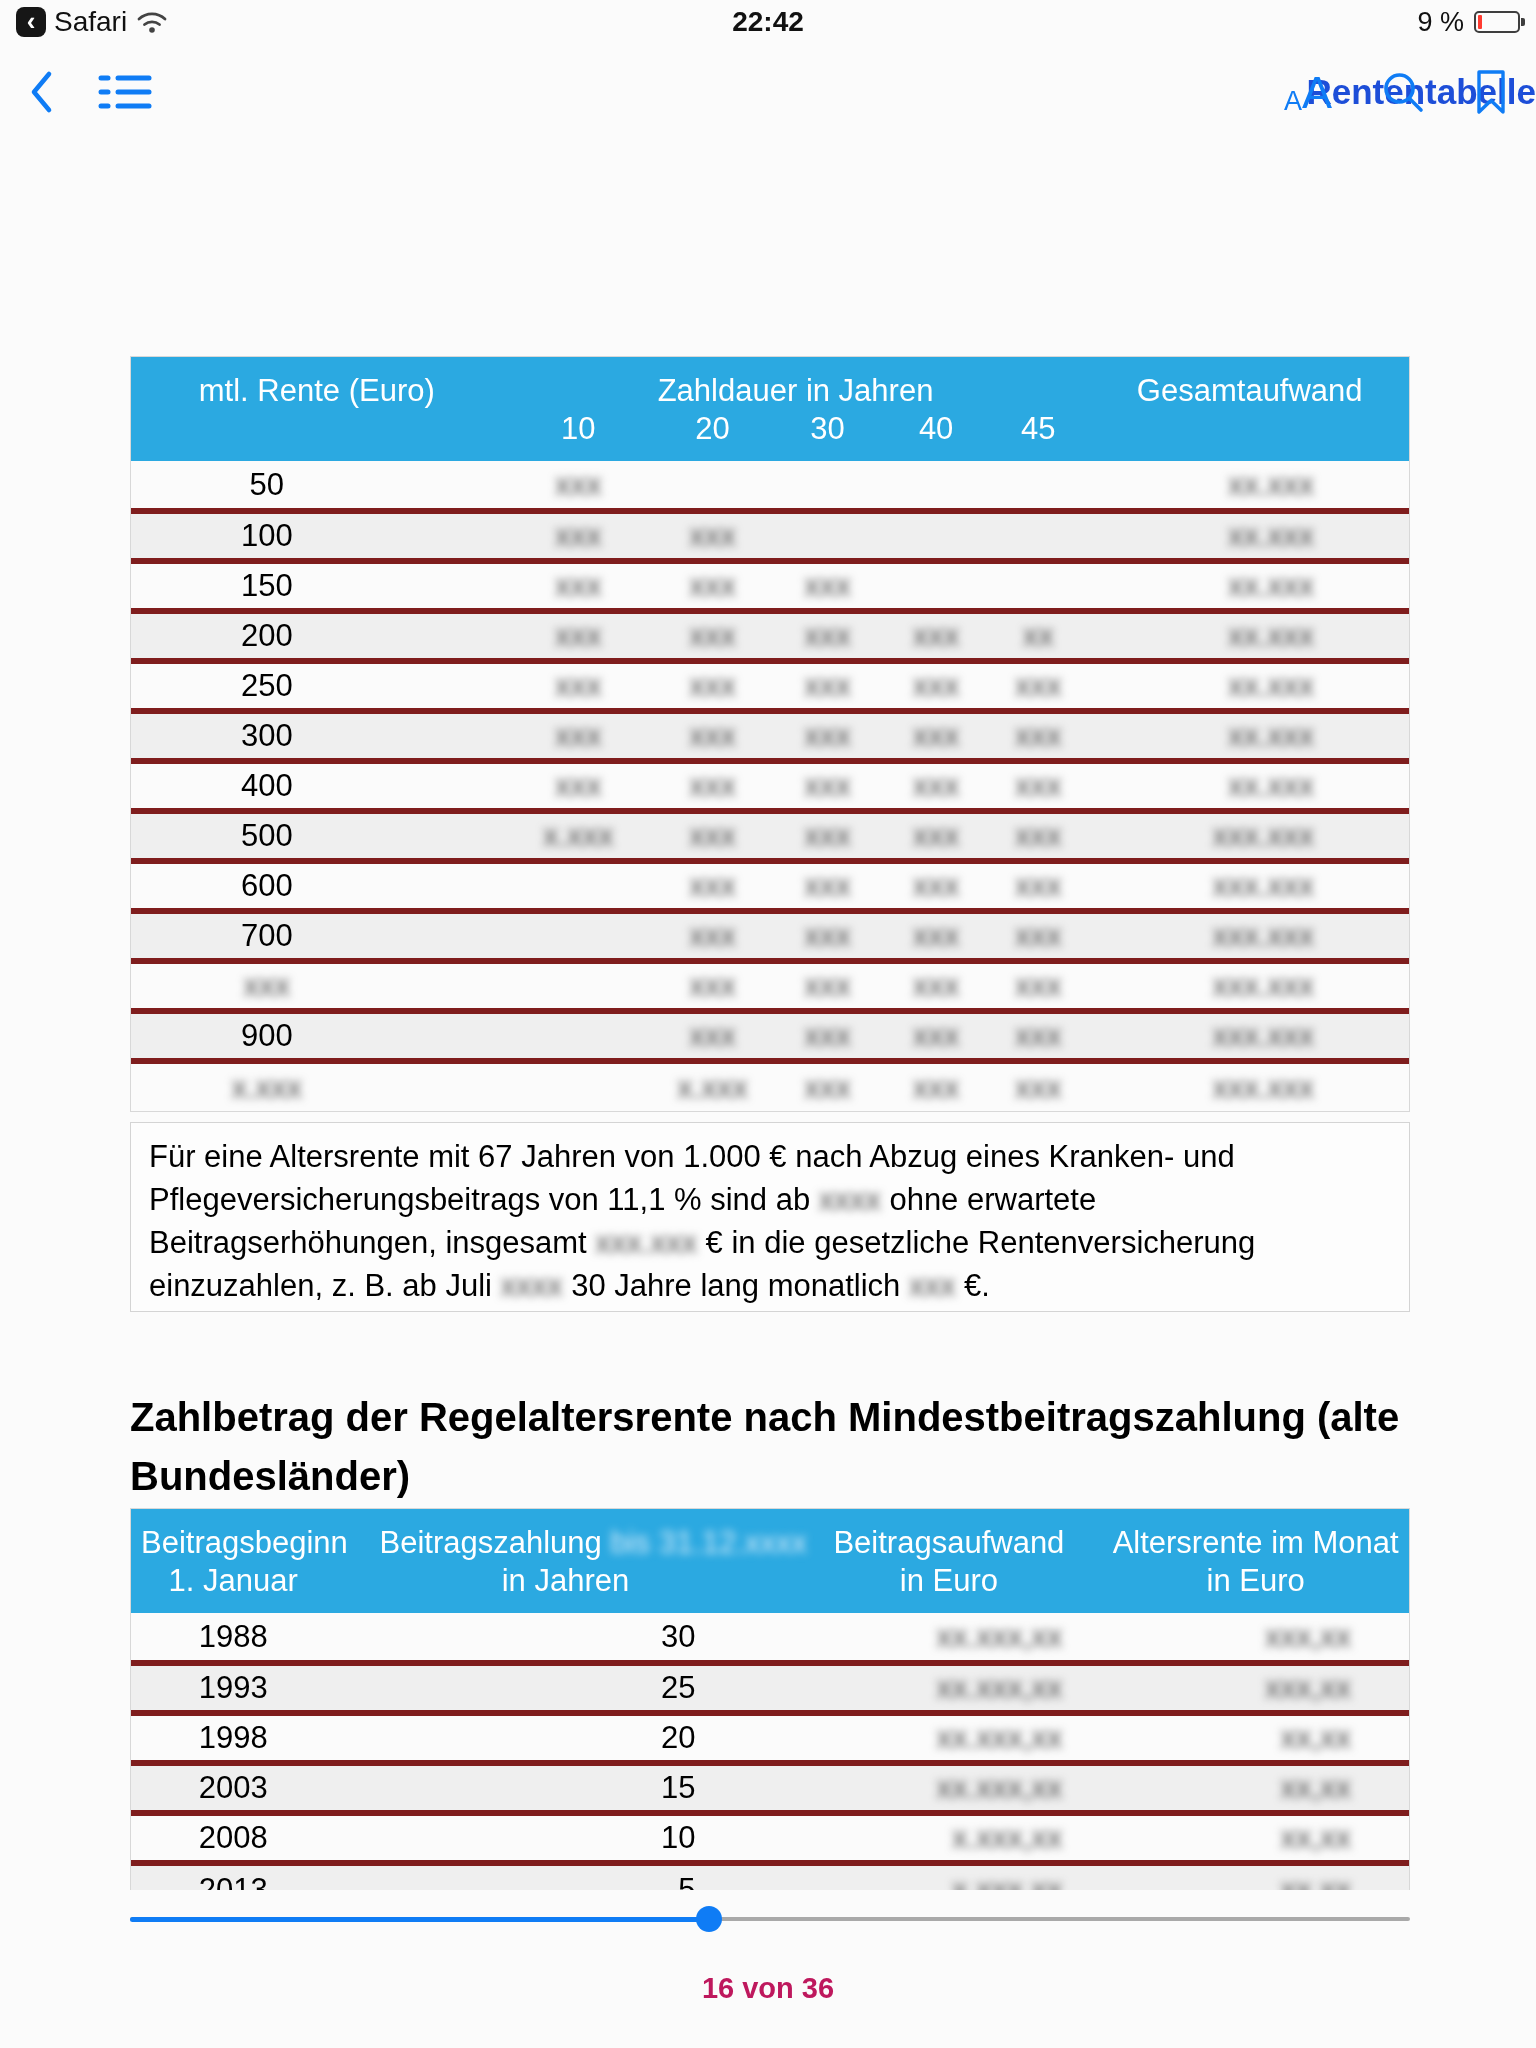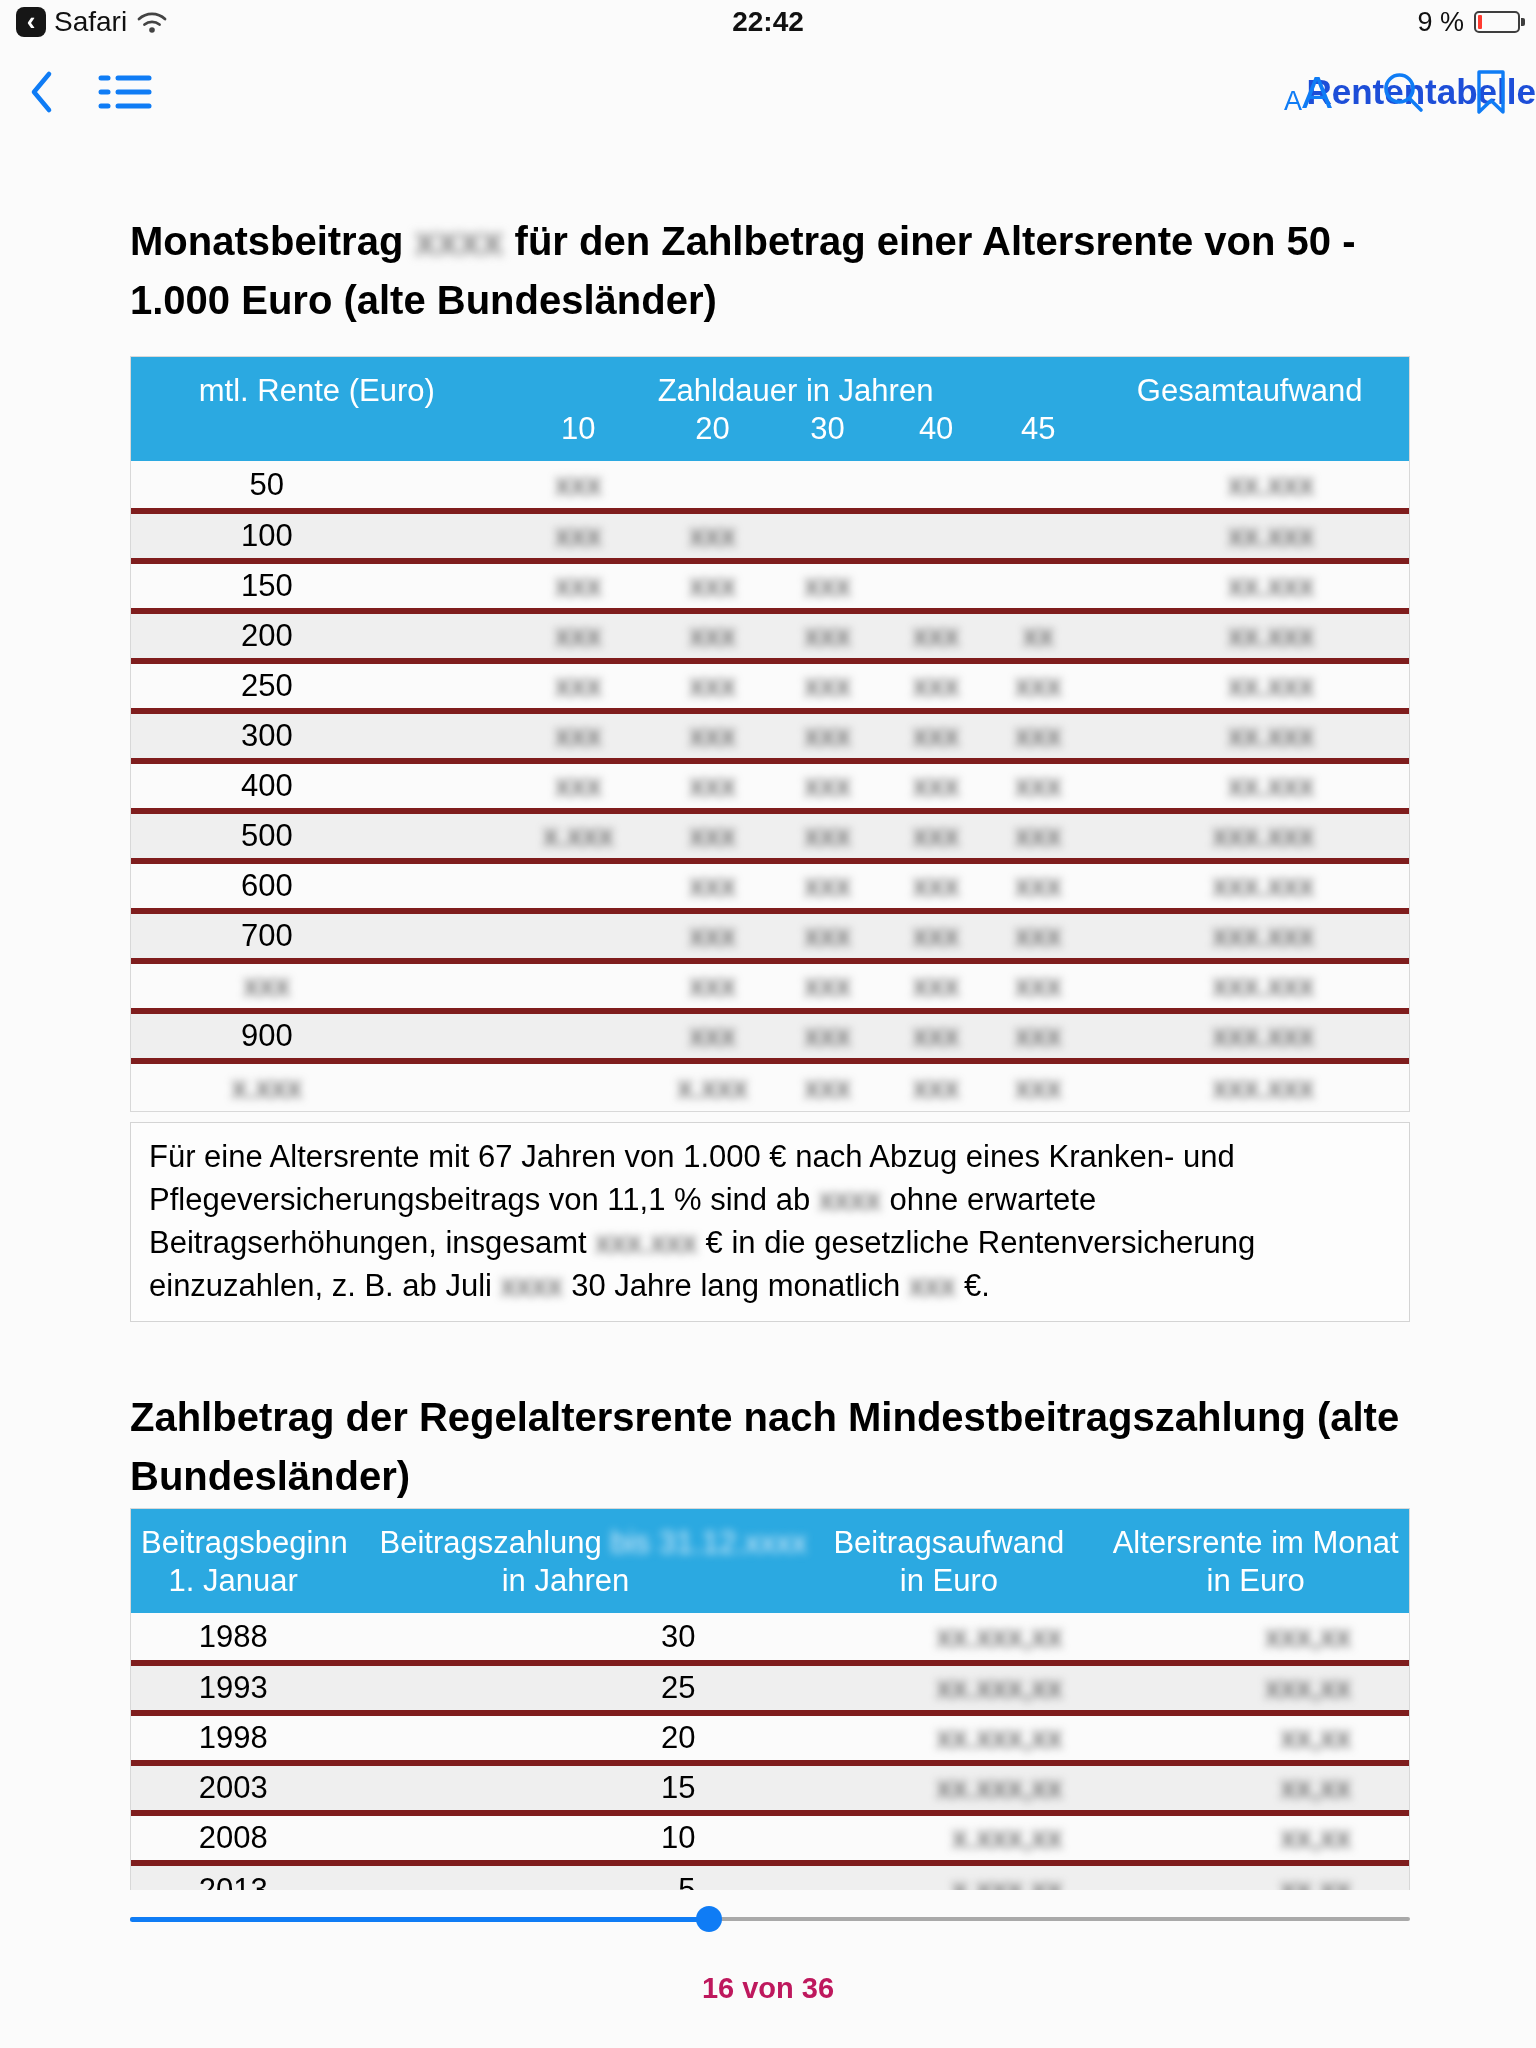--- a/index.html
+++ b/index.html
@@ -47,21 +47,21 @@
 
   .t1-wrap{position:absolute;top:356px;left:130px;width:1280px;}
   .t1 .c-rente{text-align:center;padding-right:100px;}
   .t1 .c-year{text-align:center;}
   .t1 .c-ges{text-align:right;padding-right:95px;}
   .t1 thead .c-rente{text-align:center;padding-right:0;margin-top:40px;}
   .t1 thead .c-zd{text-align:center;}
   .t1 thead .c-ges{text-align:center;padding-right:0;}
 
   .footnote{position:absolute;top:1122px;left:130px;width:1280px;border:1px solid #d4d4d4;background:#fdfdfd;
-            padding:12px 18px 14px 18px;font-size:31px;line-height:43px;color:#000;}
+            padding:12px 18px 4px 18px;font-size:31px;line-height:43px;color:#000;}
 
   .t2-clip{position:absolute;top:1508px;left:130px;width:1280px;height:382px;overflow:hidden;}
   .t2 thead tr:first-child th{padding-top:16px;height:52px;vertical-align:middle;white-space:nowrap;}
   .t2 thead tr:last-child th{padding-bottom:14px;height:50px;vertical-align:middle;}
   .t2 .h-left{text-align:left;padding-left:10px;}
   .t2 .h-left2{text-align:left;padding-left:44px;}
   .t2 .h-center{text-align:center;}
   .t2 .c0{text-align:center;}
   .t2 .c1{text-align:right;padding-right:100px;}
   .t2 .c2{text-align:right;padding-right:40px;}
@@ -139,21 +139,20 @@
         </svg>
       </span>
       <span class="icon-btn">
         <svg width="34" height="46" viewBox="0 0 34 46">
           <path d="M5 3 h24 v40 l-12 -11.5 l-12 11.5 z" fill="none" stroke="var(--blue)" stroke-width="3.4" stroke-linejoin="round"></path>
         </svg>
       </span>
     </div>
   </div>
 
-  <div class="h1"><span>Monatsbeitrag </span><span class="bh">xxxx</span><span> für den Zahlbetrag einer Altersrente von 50 - 1.000 Euro (alte Bundesländer)</span></div>
 
   <div class="t1-wrap tbl-border">
     <table class="t1">
       <colgroup>
         <col style="width:29%">
           <col style="width:12%">
           <col style="width:9%">
           <col style="width:9%">
           <col style="width:8%">
           <col style="width:8%">

